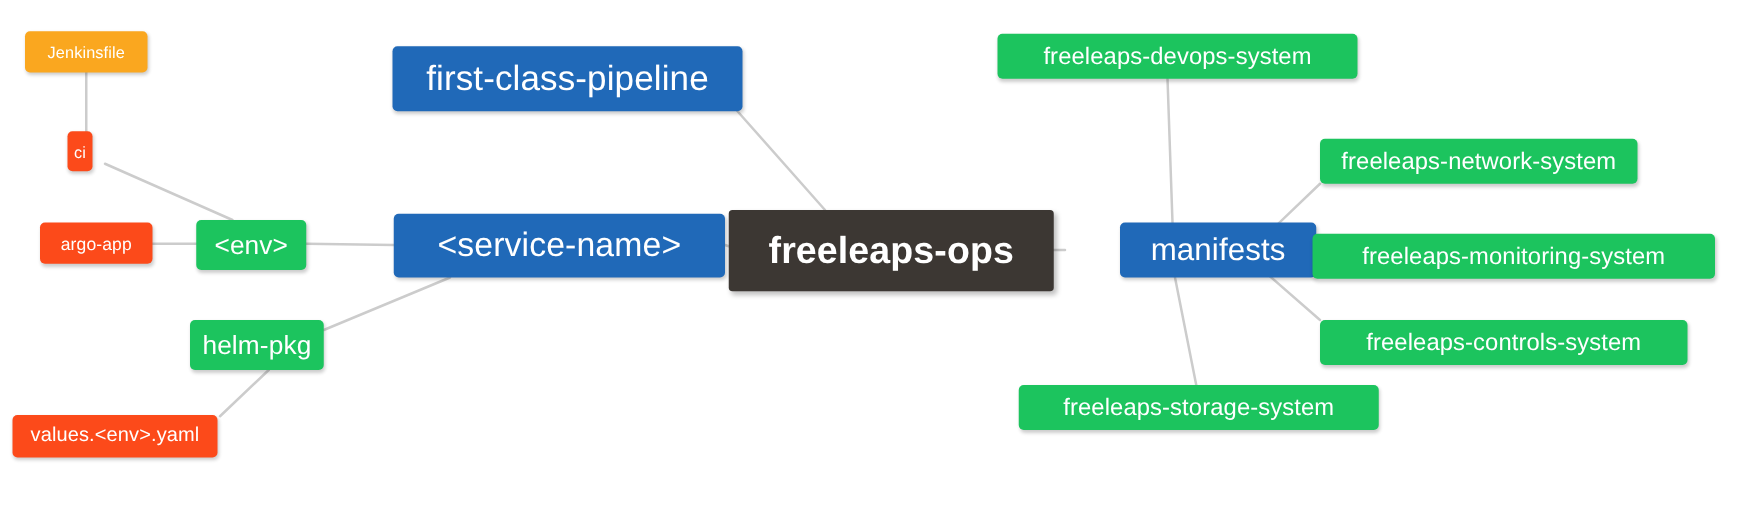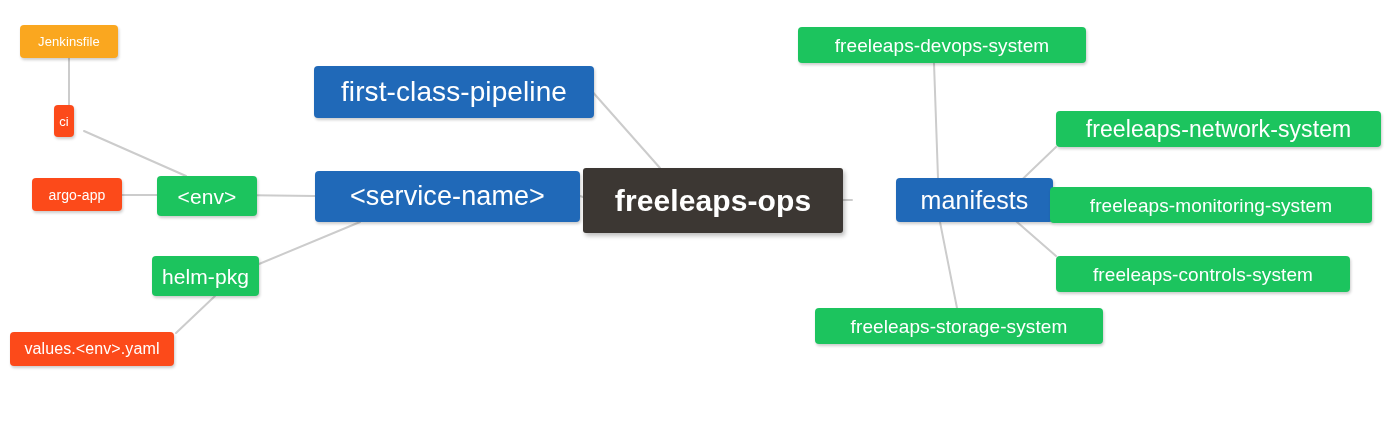--- a/index.html
+++ b/index.html
@@ -68,26 +68,26 @@
       <line x1="938" y1="178" x2="934" y2="63" stroke="#cccccc" stroke-width="2" stroke-linecap="round"></line>
       <line x1="1009" y1="192" x2="1056" y2="147" stroke="#cccccc" stroke-width="2" stroke-linecap="round"></line>
       <line x1="1009" y1="205" x2="1050" y2="205" stroke="#cccccc" stroke-width="2" stroke-linecap="round"></line>
       <line x1="1009" y1="215" x2="1056" y2="256" stroke="#cccccc" stroke-width="2" stroke-linecap="round"></line>
       <line x1="940" y1="222" x2="957" y2="308" stroke="#cccccc" stroke-width="2" stroke-linecap="round"></line>
     </svg>
   <div id="node-layer">
       <div class="node orange" style="left: 20px; top: 25px; width: 98px; height: 33px; font-size: 13px;">Jenkinsfile</div>
       <div class="node red" style="left: 54px; top: 105px; width: 20px; height: 32px; font-size: 13px;">ci</div>
       <div class="node red" style="left: 32px; top: 178px; width: 90px; height: 33px; font-size: 14px;">argo-app</div>
-      <div class="node green" style="left: 157px; top: 176px; width: 100px; height: 40px; font-size: 21px;">&lt;env&gt;</div>
+      <div class="node green" style="left: 157px; top: 176px; width: 88px; height: 40px; font-size: 21px;">&lt;env&gt;</div>
       <div class="node green" style="left: 152px; top: 256px; width: 107px; height: 40px; font-size: 21px;">helm-pkg</div>
       <div class="node red" style="left: 10px; top: 332px; width: 164px; height: 34px; font-size: 16px;">values.&lt;env&gt;.yaml</div>
-      <div class="node blue" style="left: 314px; top: 37px; width: 280px; height: 52px; font-size: 28px; margin-top: 29px;">first-class-pipeline</div>
+      <div class="node blue" style="left: 314px; top: 37px; width: 280px; height: 52px; font-size: 28px;">first-class-pipeline</div>
       <div class="node blue" style="left: 315px; top: 171px; width: 265px; height: 51px; font-size: 27px;">&lt;service-name&gt;</div>
       <div class="node root" style="left: 583px; top: 168px; width: 260px; height: 65px; font-size: 30px; font-weight: bold;">freeleaps-ops</div>
       <div class="node blue" style="left: 852px; top: 178px; width: 157px; height: 44px; font-size: 25px; margin-left: 44px;">manifests</div>
       <div class="node green" style="left: 798px; top: 27px; width: 288px; height: 36px; font-size: 19px;">freeleaps-devops-system</div>
-      <div class="node green" style="left: 1056px; top: 111px; width: 325px; height: 36px; font-size: 23px;">freeleaps-network-system</div>
+      <div class="node green" style="left: 1056px; top: 111px; width: 254px; height: 36px; font-size: 19px;">freeleaps-network-system</div>
       <div class="node green" style="left: 1050px; top: 187px; width: 322px; height: 36px; font-size: 19px;">freeleaps-monitoring-system</div>
       <div class="node green" style="left: 1056px; top: 256px; width: 294px; height: 36px; font-size: 19px;">freeleaps-controls-system</div>
       <div class="node green" style="left: 815px; top: 308px; width: 288px; height: 36px; font-size: 19px;">freeleaps-storage-system</div>
     </div>
 </div>
 
 </body></html>

